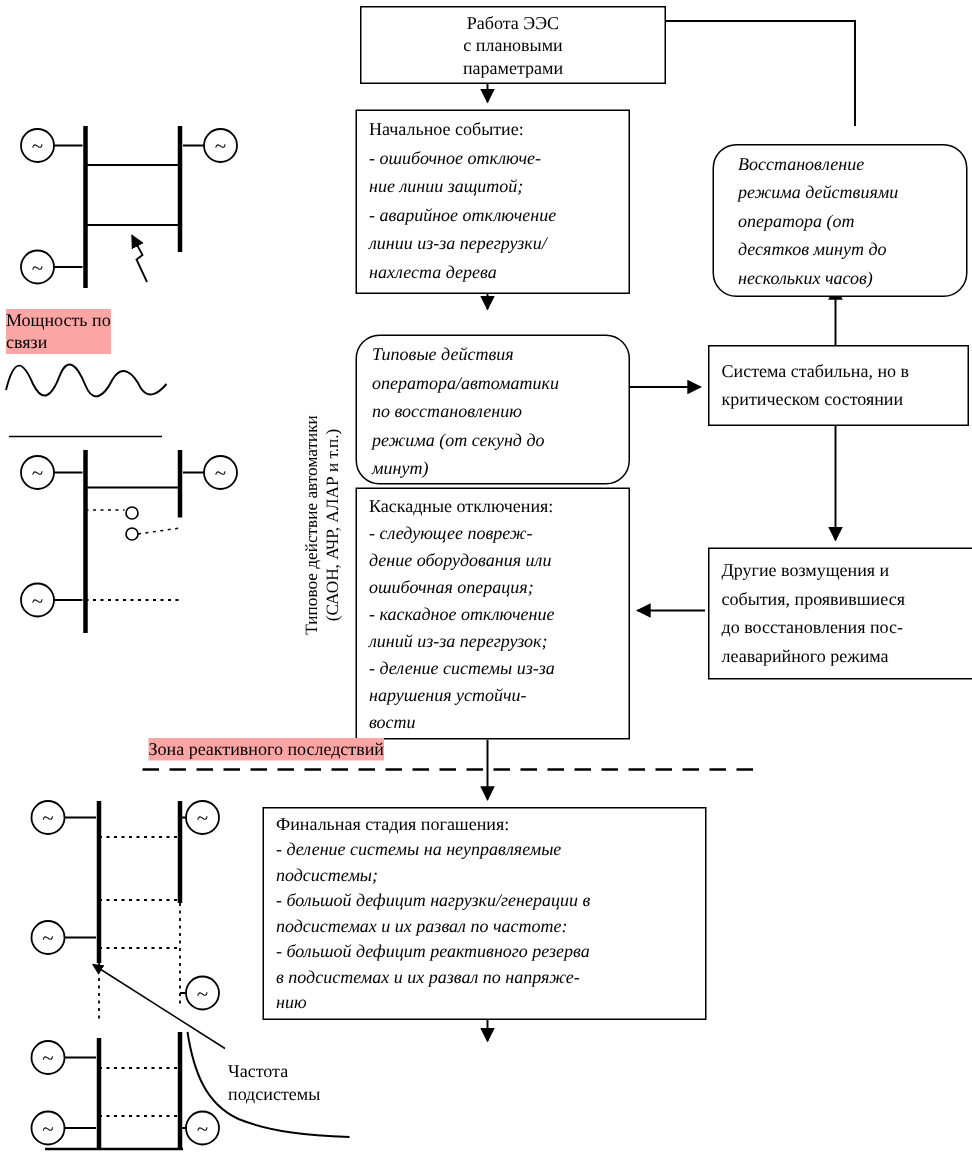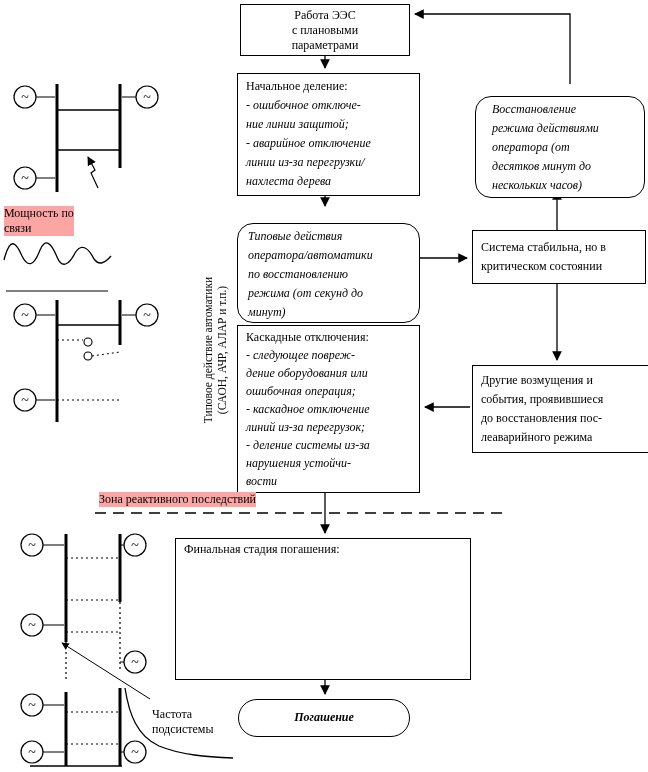--- a/index.html
+++ b/index.html
@@ -110,26 +110,26 @@
       <text x="32" y="550">~</text>
       <text x="135" y="550">~</text>
       <text x="32" y="630">~</text>
       <text x="135" y="667">~</text>
       <text x="32" y="710">~</text>
       <text x="32" y="757">~</text>
       <text x="135" y="757">~</text>
     </g>
   </svg>
 
-  <div class="box ctr prewrap" style="left:240px;top:4px;width:170px;height:52px;line-height:15px;">Работа ЭЭС
+  <div class="box ctr prewrap" style="left:240px;top:4px;width:204px;height:52px;line-height:15px;">Работа ЭЭС
 с плановыми
 параметрами</div>
 
   <div class="box" style="left:237px;top:73px;width:183px;height:123px;">
-    <div>Начальное деление:</div>
+    <div>Начальное событие:</div>
     <div class="prewrap it">- ошибочное отключе-
 ние линии защитой;
 - аварийное отключение
 линии из-за перегрузки/
 нахлеста дерева</div>
   </div>
 
   <div class="box" style="left:237px;top:325px;width:183px;height:168px;line-height:18px;padding-top:2px;">
     <div>Каскадные отключения:</div>
     <div class="prewrap it">- следующее повреж-
@@ -157,23 +157,29 @@
   <div class="box prewrap" style="left:472px;top:230px;width:174px;height:54px;padding-top:7px;">Система стабильна, но в
 критическом состоянии</div>
 
   <div class="box prewrap" style="left:472px;top:365px;width:178px;height:88px;padding-top:5px;">Другие возмущения и
 события, проявившиеся
 до восстановления пос-
 леаварийного режима</div>
 
   <div class="box" style="left:175px;top:538px;width:296px;height:142px;line-height:17px;padding-top:2px;">
     <div>Финальная стадия погашения:</div>
+    <div class="prewrap it">- деление системы на неуправляемые
+подсистемы;
+- большой дефицит нагрузки/генерации в
+подсистемах и их развал по частоте:
+- большой дефицит реактивного резерва
+в подсистемах и их развал по напряже-
+нию</div>
   </div>
 
-  <div class="box stadium it" style="left:238px;top:699px;width:172px;height:38px;line-height:28px;font-weight:600;">Погашение</div>
 
   <div class="lbl prewrap" style="left:4px;top:206px;">Мощность по
 связи</div>
 
   <div class="lbl vert" style="left:70px;top:336px;width:290px;">
     <div>Типовое действие автоматики</div>
     <div>(САОН, АЧР, АЛАР и т.п.)</div>
   </div>
 
   <div class="lbl" style="left:99px;top:492px;">Зона реактивного последствий</div>

